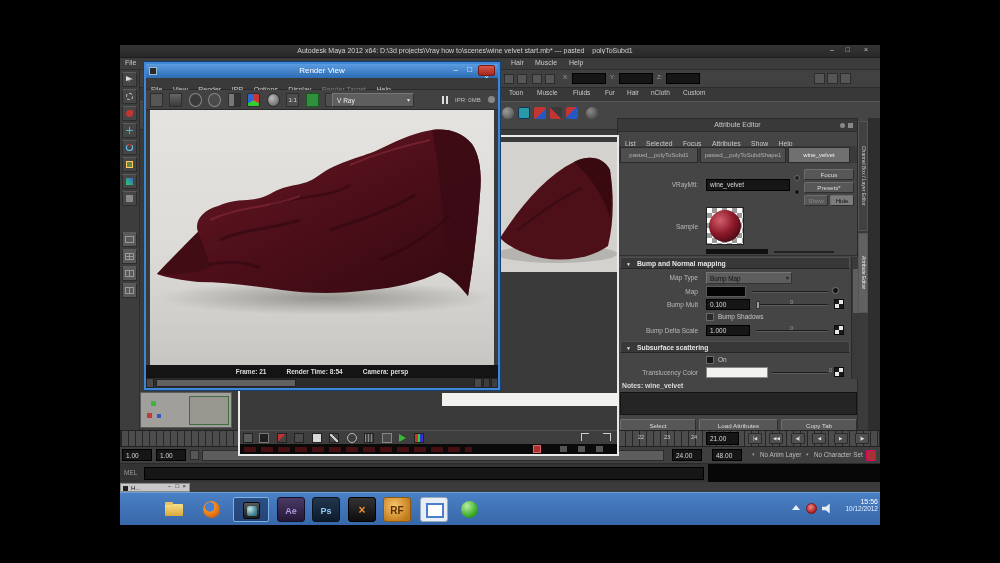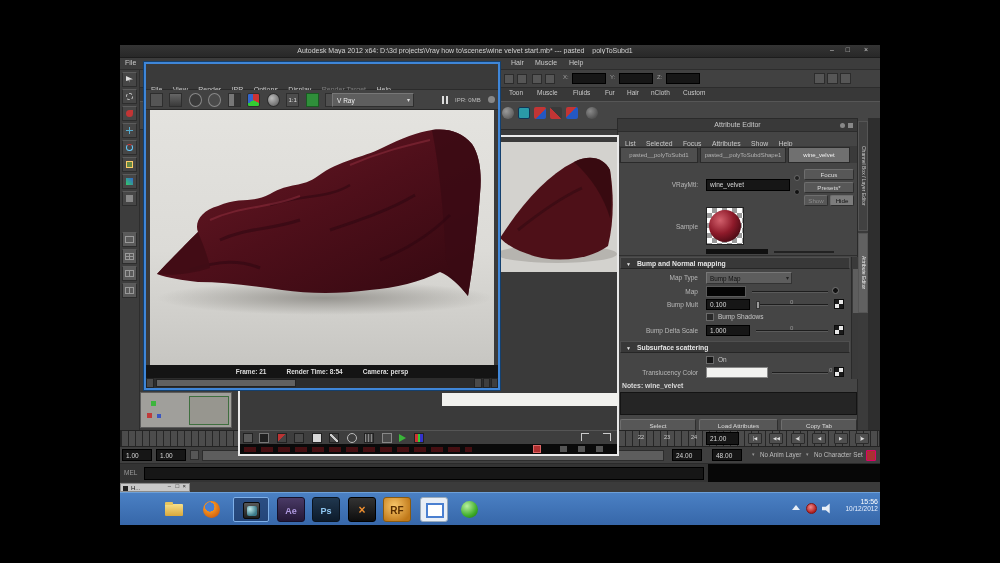--- a/index.html
+++ b/index.html
@@ -296,20 +296,29 @@
         <div class="abs ghosttext" style="left:4px;top:3px;width:228px;height:5px;"></div>
         <div class="abs" style="left:293px;top:1px;width:8px;height:8px;background:#b03030;border:1px solid #d66;"></div>
         <div class="abs" style="left:320px;top:2px;width:7px;height:6px;background:#555;"></div>
         <div class="abs" style="left:338px;top:2px;width:7px;height:6px;background:#555;"></div>
         <div class="abs" style="left:356px;top:2px;width:7px;height:6px;background:#555;"></div>
       </div>
     </div>
 
     <div class="abs" style="left:24px;top:17px;width:356px;height:328px;border:2px solid #3f86d8;box-shadow:0 0 0 1px #14406e;background:#3a3a3a;z-index:3;">
 
+      <div class="abs" style="left:0;top:0;width:352px;height:14px;background:linear-gradient(#5b9be0,#2b6cb4);">
+        <div class="abs" style="left:3px;top:3px;width:8px;height:8px;background:#2a2a2a;border:1px solid #9bc;"></div>
+        <span class="abs" style="left:0;width:100%;text-align:center;top:2px;font-size:8px;color:#fff;">Render View</span>
+        <span class="abs" style="right:40px;top:1px;font-size:8px;color:#fff;">–</span>
+        <span class="abs" style="right:26px;top:1px;font-size:8px;color:#fff;">□</span>
+        <div class="abs" style="right:3px;top:1px;width:17px;height:11px;background:linear-gradient(#d8584a,#a3281c);border:1px solid #7a1a10;border-radius:2px;text-align:center;">
+          <span style="font-size:8px;color:#fff;line-height:10px;">×</span>
+        </div>
+      </div>
 
       <div class="abs" style="left:0;top:14px;width:352px;height:12px;background:#3a3a3a;border-bottom:1px solid #2b2b2b;">
         <span class="mi" style="margin-left:2px;font-size:7px;">File</span>
         <span class="mi" style="font-size:7px;">View</span>
         <span class="mi" style="font-size:7px;">Render</span>
         <span class="mi" style="font-size:7px;">IPR</span>
         <span class="mi" style="font-size:7px;">Options</span>
         <span class="mi" style="font-size:7px;">Display</span>
         <span class="mi" style="font-size:7px;color:#7d7d7d;">Render Target</span>
         <span class="mi" style="font-size:7px;">Help</span>

